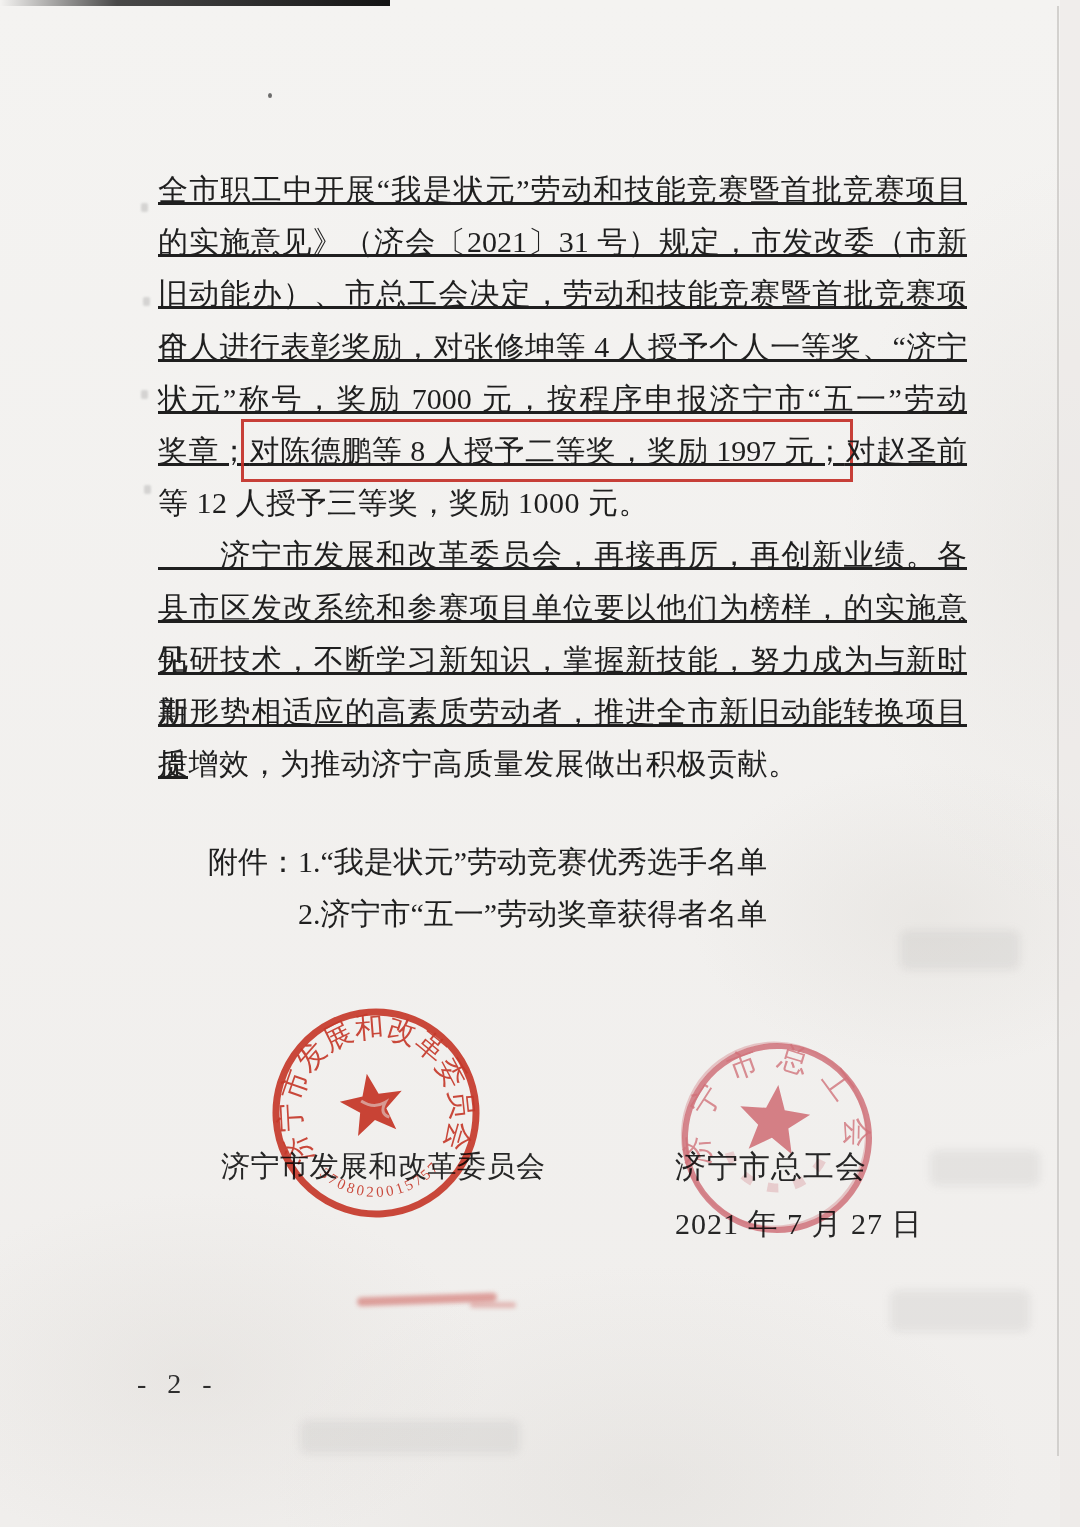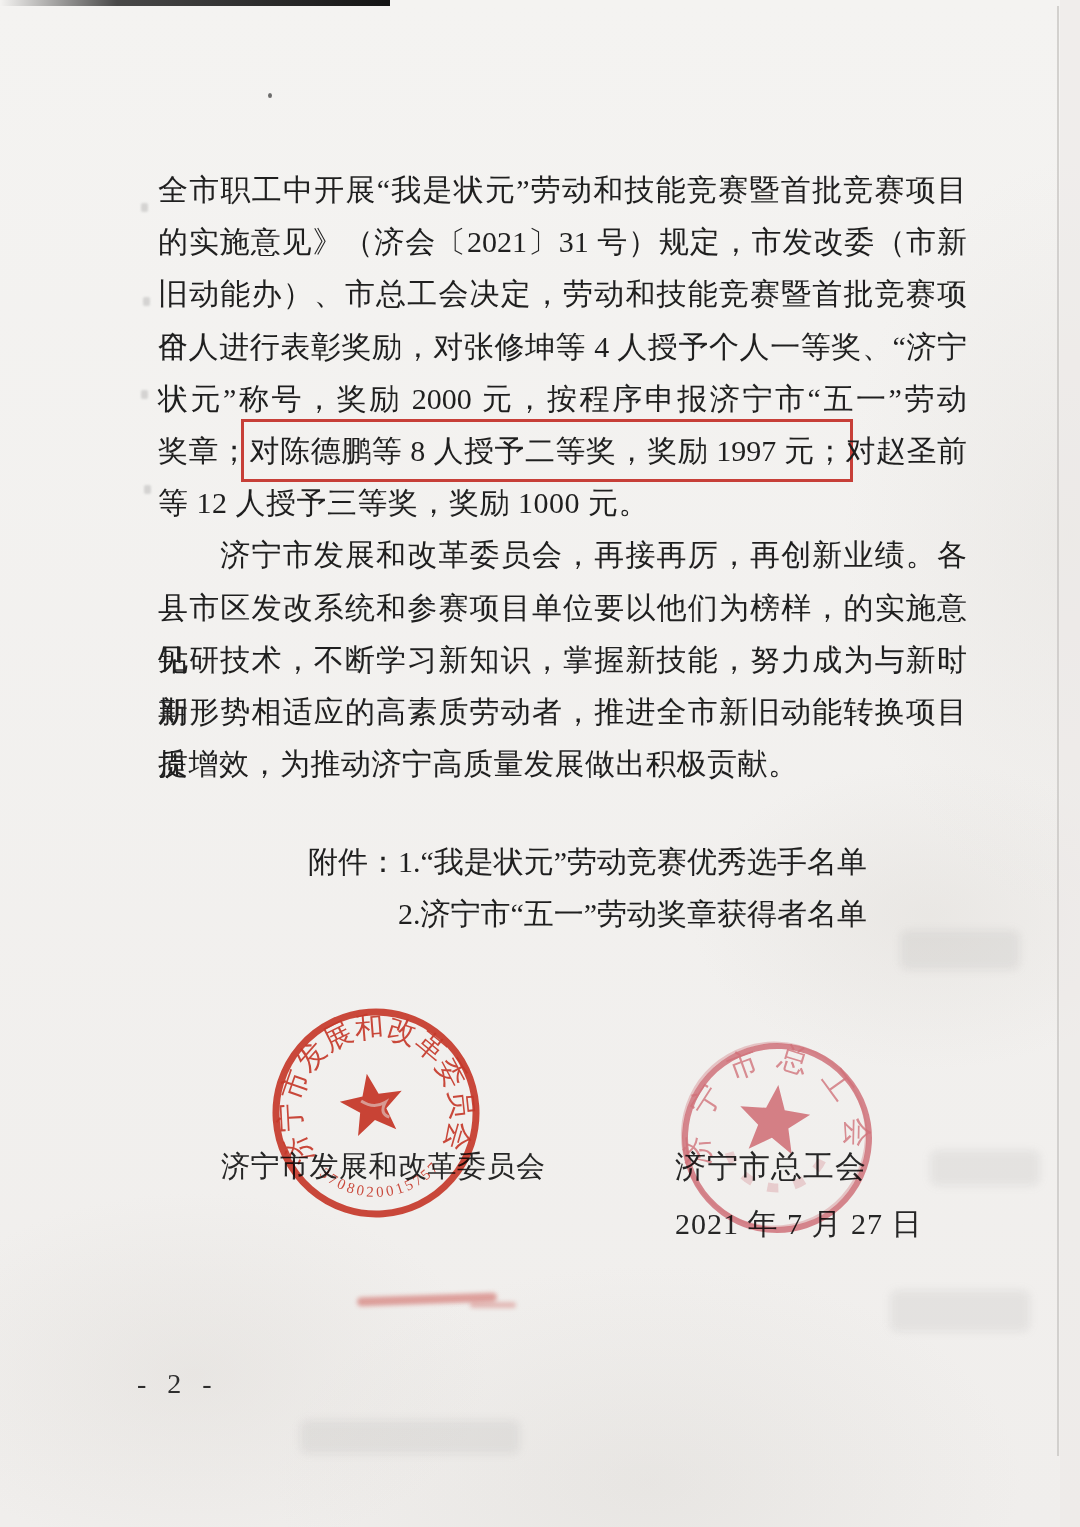--- a/index.html
+++ b/index.html
@@ -29,28 +29,28 @@
   .red-smudge2{position:absolute;left:470px;top:1302px;width:46px;height:6px;
     background:rgba(198,62,55,.30);border-radius:4px;filter:blur(2px);}
   .ghost{position:absolute;background:rgba(120,118,115,.10);filter:blur(4px);border-radius:8px;}
 
   
   .bodytext{
     position:absolute;left:158px;top:164px;width:809px;
     color:#1f1f1f;font-size:30px;
   }
   .bline{height:52.2px;line-height:52.2px;white-space:nowrap;letter-spacing:.5px;}
-  .jline{white-space:normal;text-align:justify;text-align-last:justify;letter-spacing:0;}
+  .jline{white-space:normal;text-align:justify;text-align-last:justify;letter-spacing:0;text-decoration:underline;}
   .hlbox{
     border:3px solid rgba(195,48,40,.92);
     padding:12px 5px;margin:0 -8px;
   }
 
   .attachments{position:absolute;left:158px;top:836px;width:809px;color:#1f1f1f;font-size:30px;}
-  .aline{height:52px;line-height:52px;white-space:nowrap;text-align:center;}
+  .aline{height:52px;line-height:52px;white-space:nowrap;}
   .aline1{padding-left:50px;}
   .aline2{padding-left:140px;}
 
   
   .sig{position:absolute;color:#262626;white-space:nowrap;z-index:1;}
   .sig-left-org{left:221px;top:1147px;font-size:29px;letter-spacing:.5px;}
   .sig-right-org{left:675px;top:1146px;font-size:31px;letter-spacing:1px;}
   .sig-date{left:675px;top:1204px;font-size:30px;letter-spacing:1px;}
 
   .page-number{position:absolute;left:137px;top:1368px;font-size:28px;color:#2e2e2e;letter-spacing:7px;white-space:nowrap;}
@@ -78,21 +78,21 @@
   <div class="ghost" style="left:900px;top:930px;width:120px;height:40px;"></div>
   <div class="ghost" style="left:930px;top:1150px;width:110px;height:36px;"></div>
   <div class="ghost" style="left:890px;top:1290px;width:140px;height:42px;"></div>
   <div class="ghost" style="left:300px;top:1420px;width:220px;height:34px;"></div>
 
   <div class="bodytext">
     <div class="bline jline">全市职工中开展“我是状元”劳动和技能竞赛暨首批竞赛项目</div>
     <div class="bline jline">的实施意见》（济会〔2021〕31 号）规定，市发改委（市新</div>
     <div class="bline jline">旧动能办）、市总工会决定，劳动和技能竞赛暨首批竞赛项目</div>
     <div class="bline jline">个人进行表彰奖励，对张修坤等 4 人授予个人一等奖、“济宁</div>
-    <div class="bline jline">状元”称号，奖励 2000 元，按程序申报济宁市“五一”劳动</div>
+    <div class="bline jline">状元”称号，奖励 7000 元，按程序申报济宁市“五一”劳动</div>
     <div class="bline jline"><span>奖章；</span><span class="hlbox">对陈德鹏等 8 人授予二等奖，奖励 1997 元；</span><span>对赵圣前</span></div>
     <div class="bline">等 12 人授予三等奖，奖励 1000 元。</div>
     <div class="bline jline">　　济宁市发展和改革委员会，再接再厉，再创新业绩。各</div>
     <div class="bline jline">县市区发改系统和参赛项目单位要以他们为榜样，的实施意见，</div>
     <div class="bline jline">钻研技术，不断学习新知识，掌握新技能，努力成为与新时期</div>
     <div class="bline jline">新形势相适应的高素质劳动者，推进全市新旧动能转换项目提</div>
     <div class="bline">质增效，为推动济宁高质量发展做出积极贡献。</div>
   </div>
 
   <div class="attachments">

